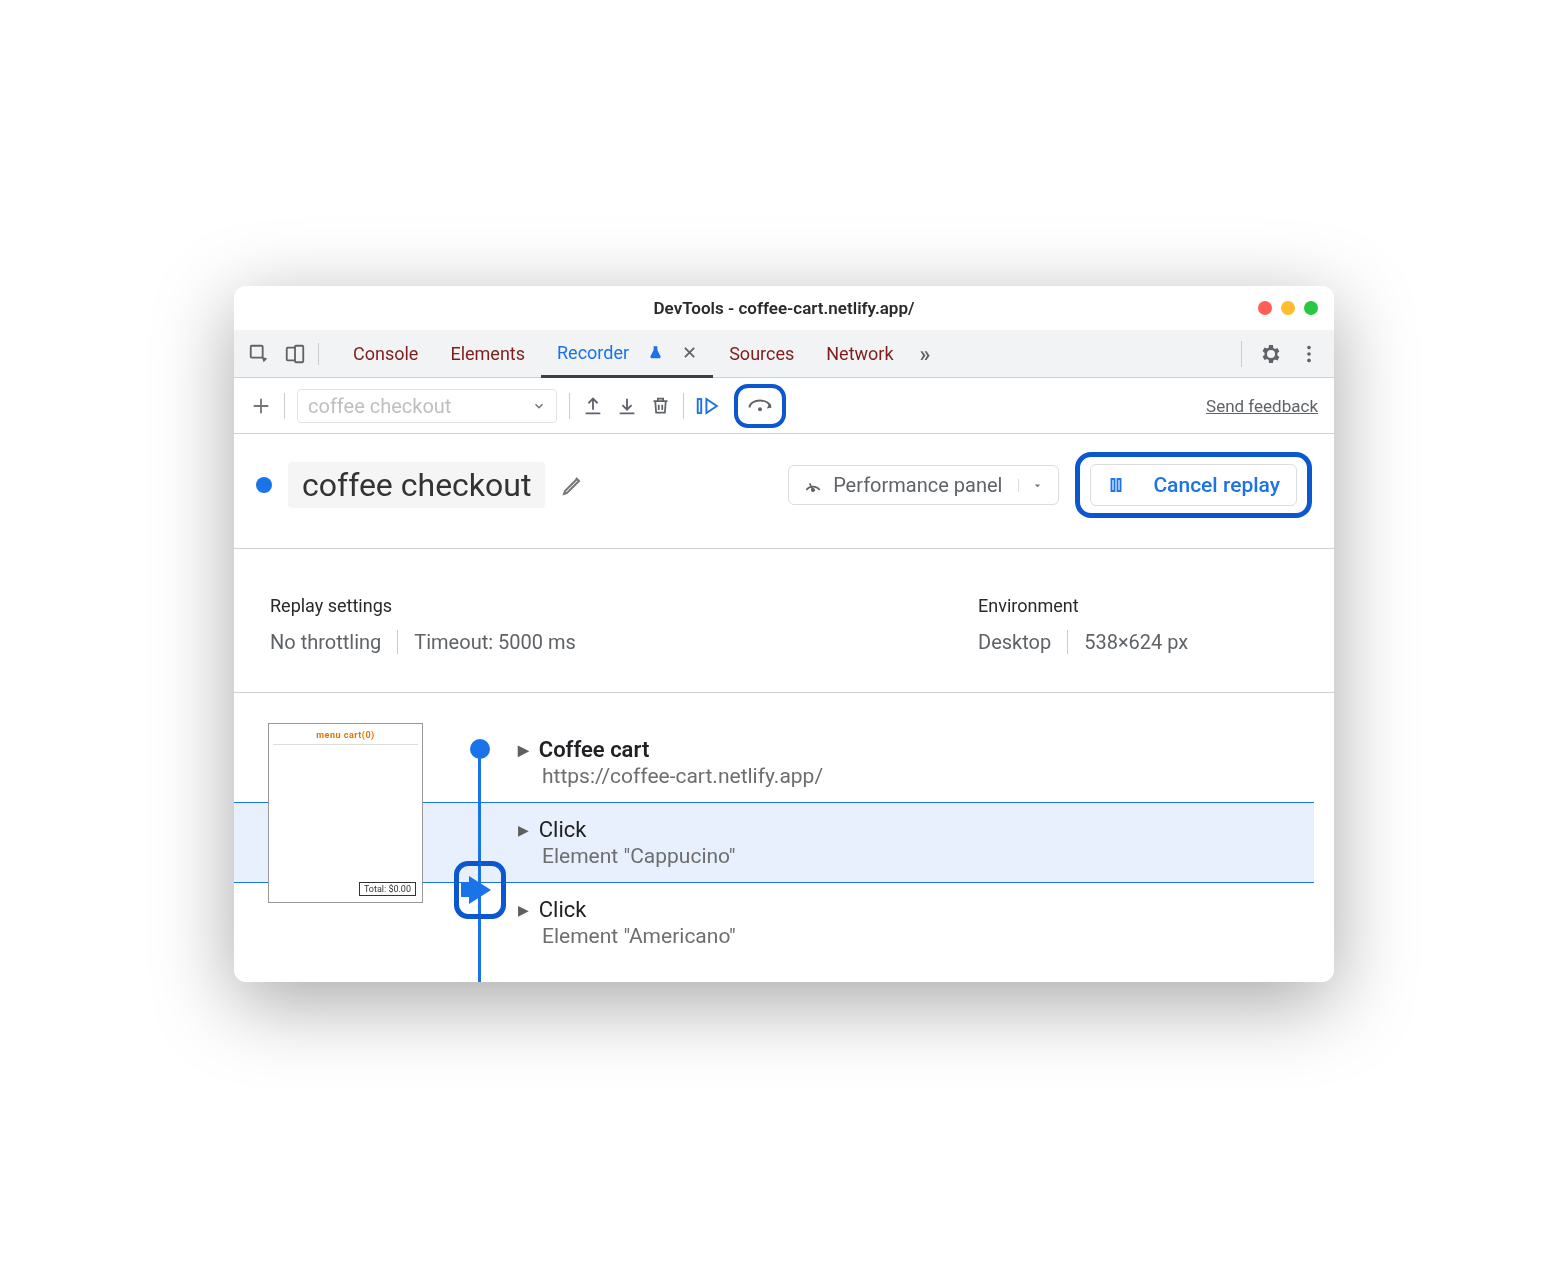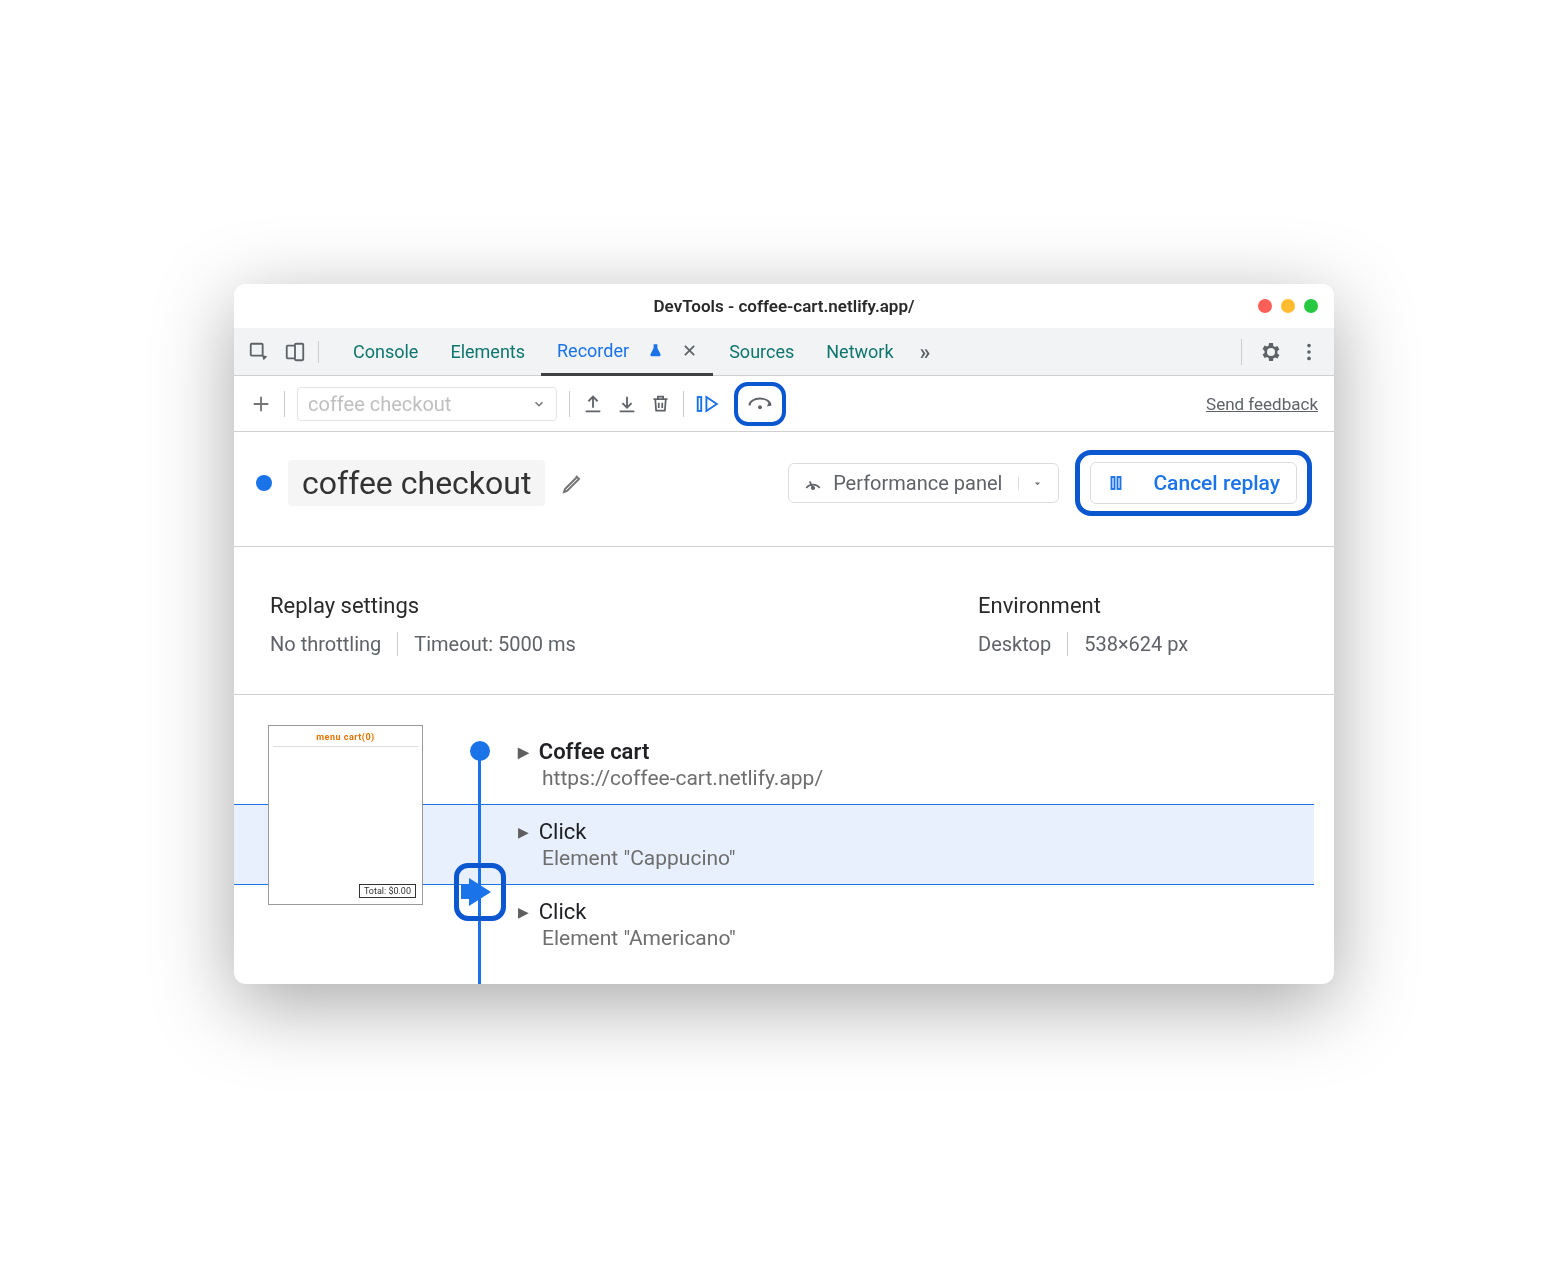--- a/index.html
+++ b/index.html
@@ -39,21 +39,21 @@
 }
 .tabbar {
   display: flex; align-items: center; height: 48px;
   padding: 0 14px; background: #f1f3f4; border-bottom: 1px solid #d0d0d0;
   gap: 8px;
 }
 .tabbar .left-icons { display: flex; gap: 14px; align-items: center; padding-right: 12px; border-right: 1px solid #ccc; }
 .tabbar .tabs { display: flex; align-items: center; gap: 0; margin-left: 10px; }
 .tab {
   padding: 0 16px; height: 48px; display: flex; align-items: center;
-  font-size: 18px; color: #0f766e; cursor: pointer; gap: 6px;
+  font-size: 18px; color: #7f1d1d; cursor: pointer; gap: 6px;
 }
 .tab.active { color: #1a73e8; border-bottom: 3px solid #404040; gap: 19px; }
 .tabbar .right-icons { margin-left: auto; display: flex; gap: 16px; align-items: center; }
 .icon { display: inline-flex; align-items: center; justify-content: center; }
 .icon svg { display: block; }
 .sep { width: 1px; background: #ccc; height: 26px; }
 .subbar {
   display: flex; align-items: center; height: 56px; padding: 0 16px; gap: 12px;
   border-bottom: 1px solid #d0d0d0;
 }
@@ -83,21 +83,21 @@
 }
 .cancel-btn {
   display: flex; align-items: center; gap: 28px; border: 1px solid #dadce0;
   border-radius: 6px; padding: 8px 16px; font-size: 21px; font-weight: 500; color: #1a73e8;
 }
 .settings-row {
   display: flex; padding: 22px 36px 38px; border-bottom: 1px solid #d0d0d0;
 }
 .settings-col { flex: 1; }
 .settings-col.right { flex: 0 0 auto; min-width: 320px; }
-.settings-title { font-size: 22px; color: #292929; margin-bottom: 14px; margin-top: 24px; }
+.settings-title { font-size: 18px; color: #292929; margin-bottom: 14px; margin-top: 24px; }
 .settings-vals { display: flex; gap: 16px; color: #5f6368; font-size: 20px; }
 .settings-vals .sepv { border-left: 1px solid #ccc; padding-left: 16px; }
 .steps { padding: 30px 0 0 0; }
 .step-grid { display: flex; }
 .thumb-col { width: 200px; padding-left: 34px; }
 .thumb {
   width: 155px; height: 180px; border: 1px solid #999; background: #fff;
   font-size: 9px; color: #e37400; text-align: center; padding: 6px 4px; position: relative;
 }
 .thumb-title { font-weight: 700; letter-spacing: .5px; }

